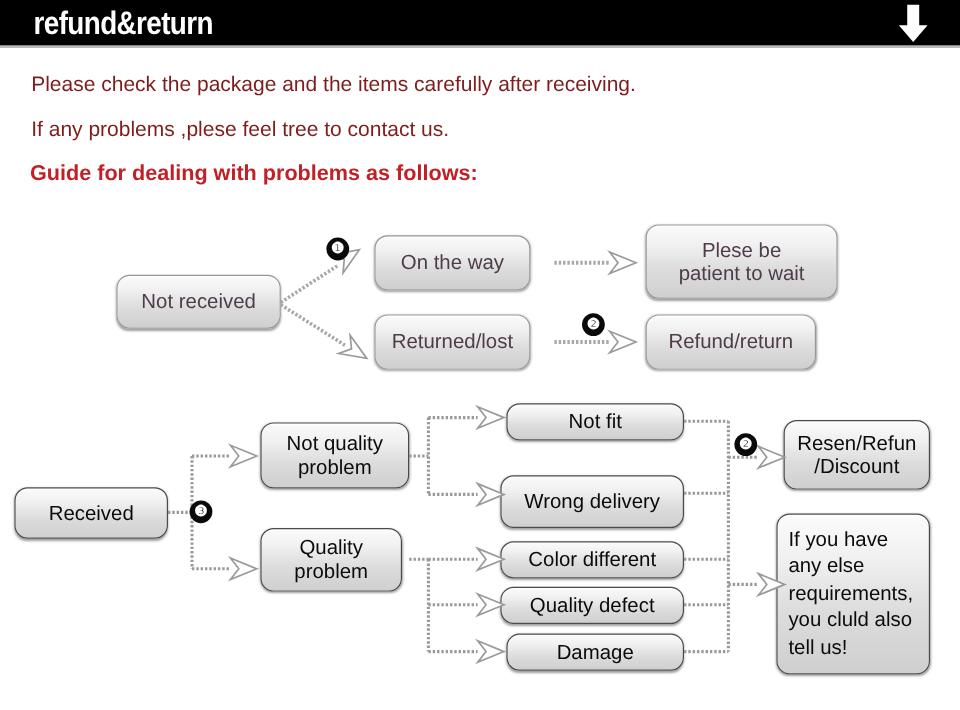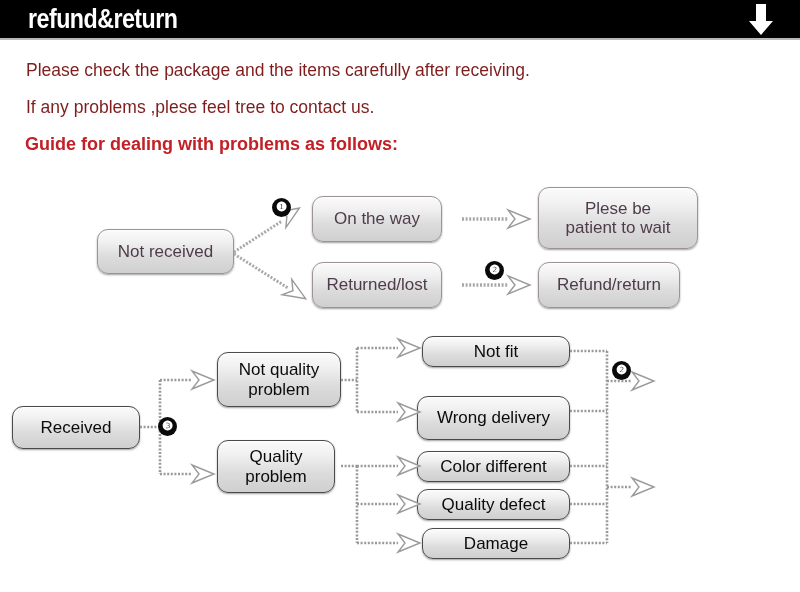--- a/index.html
+++ b/index.html
@@ -295,15 +295,30 @@
   <div class="fbox dark" style="left:417px; top:489px; width:153px; height:31px;">
     <span>Quality defect</span>
   </div>
 
   <div class="fbox dark" style="left:422px; top:528px; width:148px; height:31px;">
     <span>Damage</span>
   </div>
 
   <div class="badge" style="left:612px; top:361px;">❷</div>
 
-
+  <div class="fbox dark" style="left:653px; top:350px; width:122px; height:58px;">
+    <span>
+      <span>Resen/Refun</span><br>
+      <span>/Discount</span>
+    </span>
+  </div>
+
+  <div class="fbox dark leftalign" style="left:647px; top:428px; width:128px; height:134px;">
+    <span>
+      <span>If you have</span><br>
+      <span>any else</span><br>
+      <span>requirements,</span><br>
+      <span>you cluld also</span><br>
+      <span>tell us!</span>
+    </span>
+  </div>
 
 </div>
 
 </body></html>

